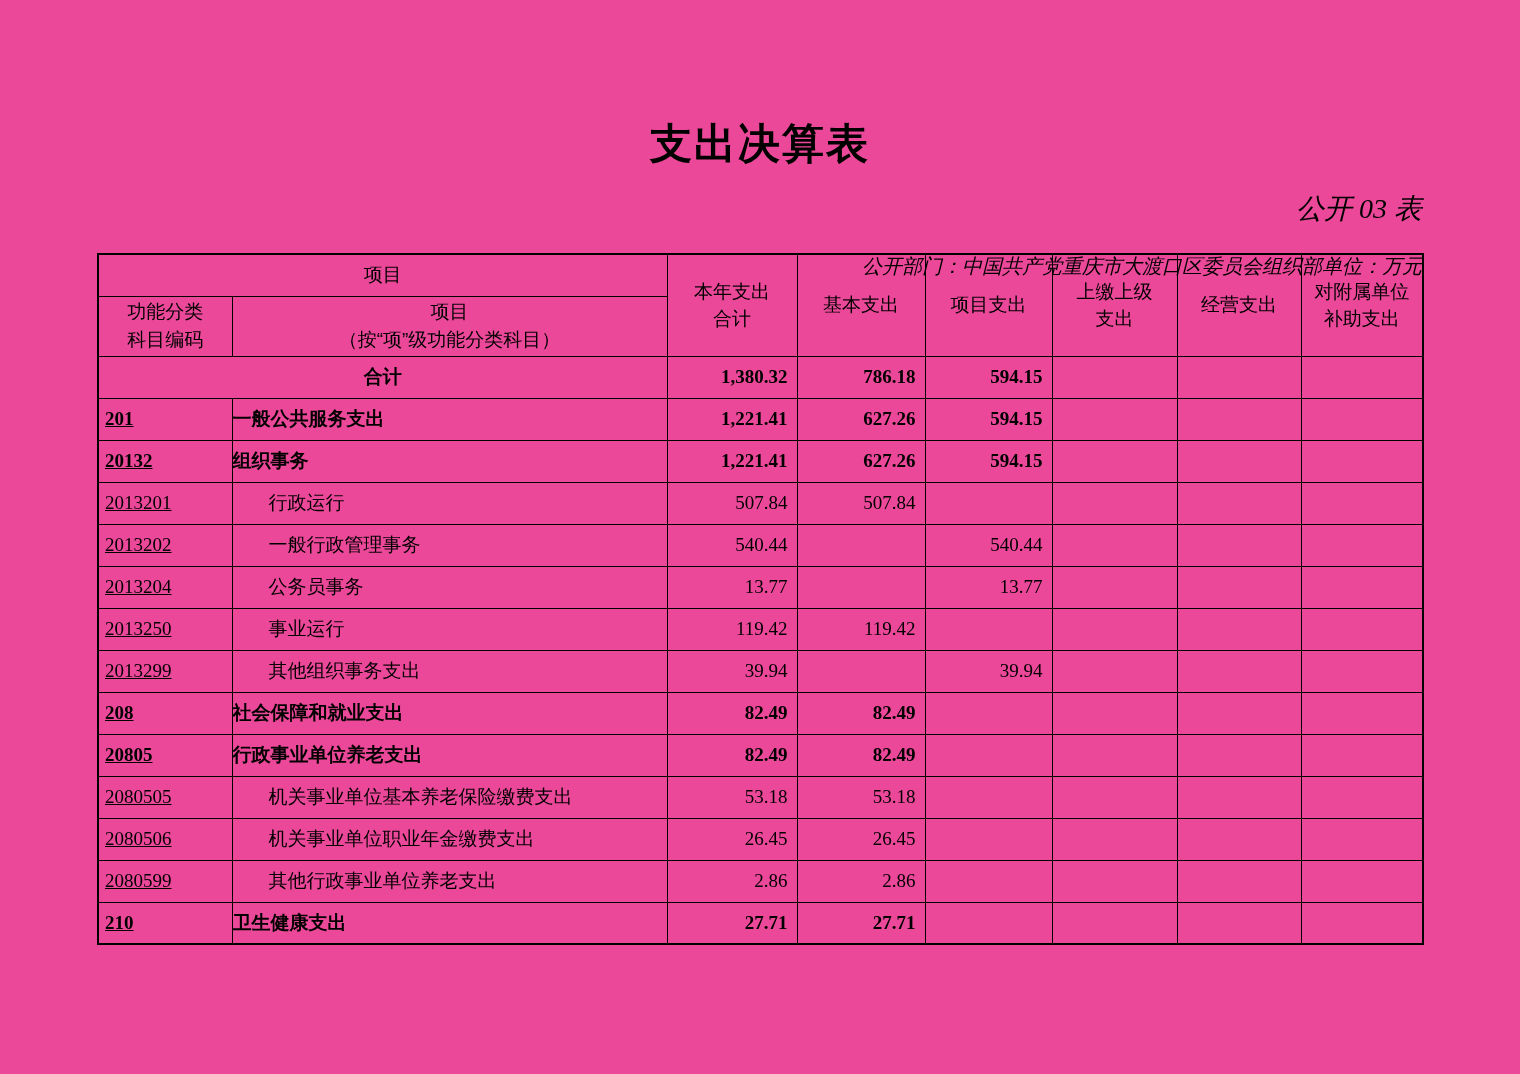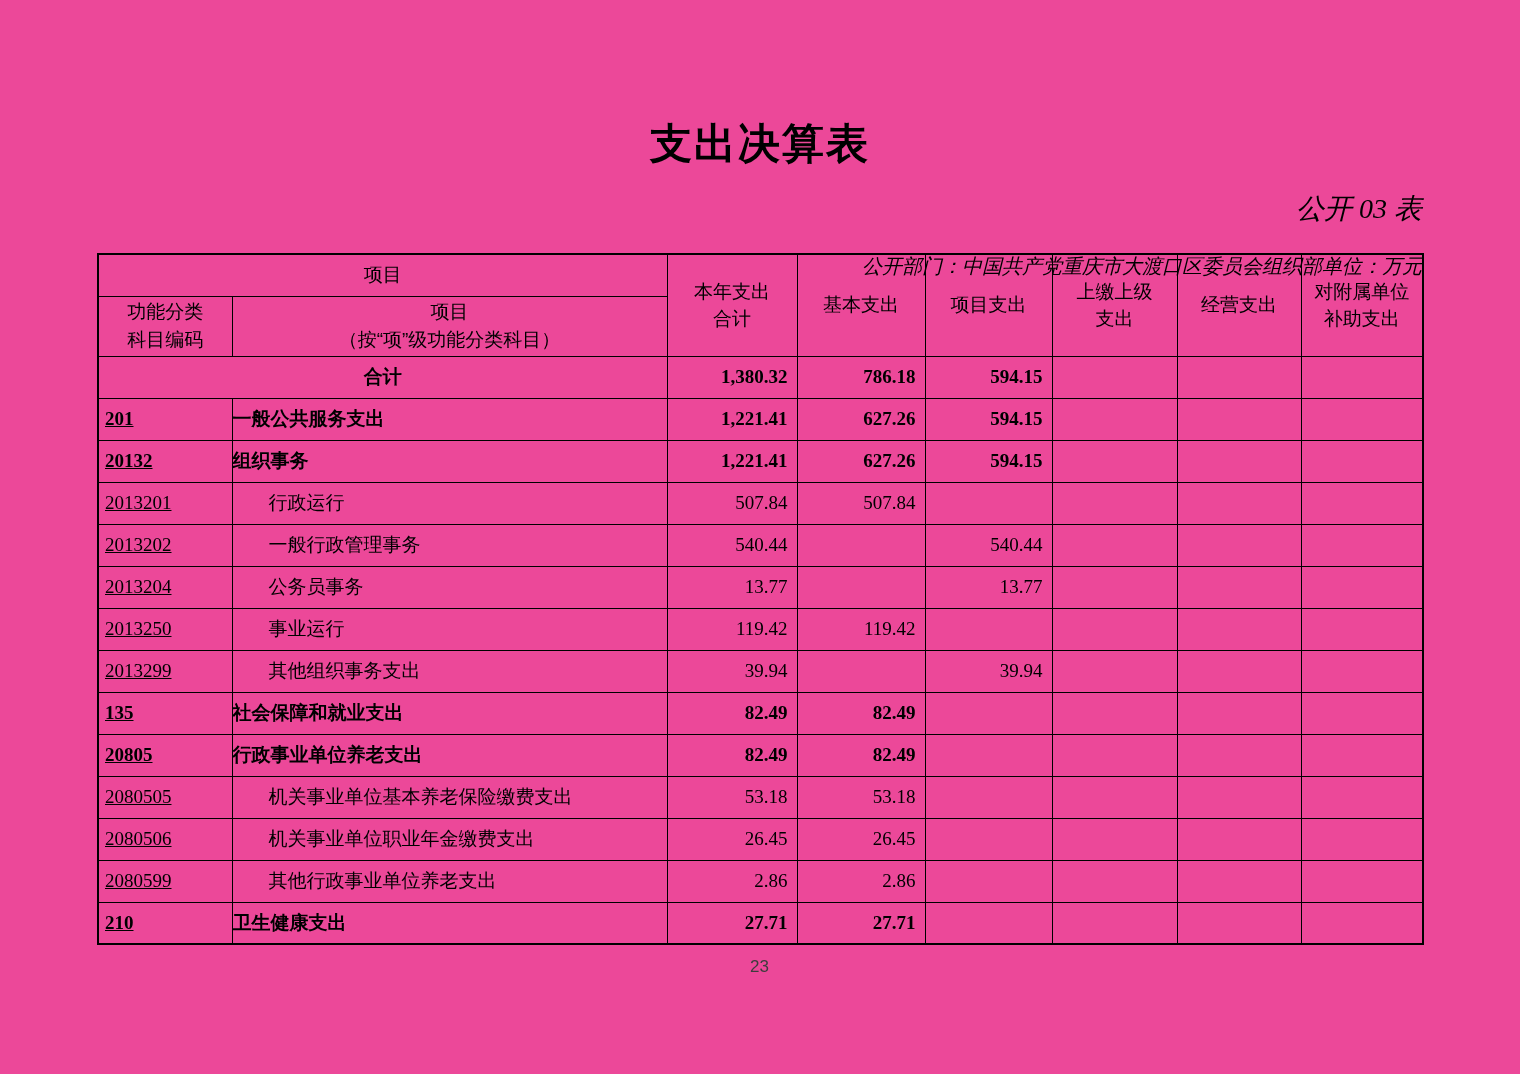--- a/index.html
+++ b/index.html
@@ -220,21 +220,21 @@
     <td class="cell-code">2013299</td>
     <td class="cell-name indent">其他组织事务支出</td>
     <td class="cell-num">39.94</td>
     <td class="cell-num"></td>
     <td class="cell-num">39.94</td>
     <td class="cell-num"></td>
     <td class="cell-num"></td>
     <td class="cell-num"></td>
   </tr>
         <tr class="bold-row">
-    <td class="cell-code">135</td>
+    <td class="cell-code">208</td>
     <td class="cell-name">社会保障和就业支出</td>
     <td class="cell-num">82.49</td>
     <td class="cell-num">82.49</td>
     <td class="cell-num"></td>
     <td class="cell-num"></td>
     <td class="cell-num"></td>
     <td class="cell-num"></td>
   </tr>
         <tr class="bold-row">
     <td class="cell-code">20805</td>
@@ -282,15 +282,14 @@
     <td class="cell-num">27.71</td>
     <td class="cell-num">27.71</td>
     <td class="cell-num"></td>
     <td class="cell-num"></td>
     <td class="cell-num"></td>
     <td class="cell-num"></td>
   </tr>
       </tbody>
   </table>
 
-  <div class="page-number">23</div>
 
 </div>
 
 </body></html>

